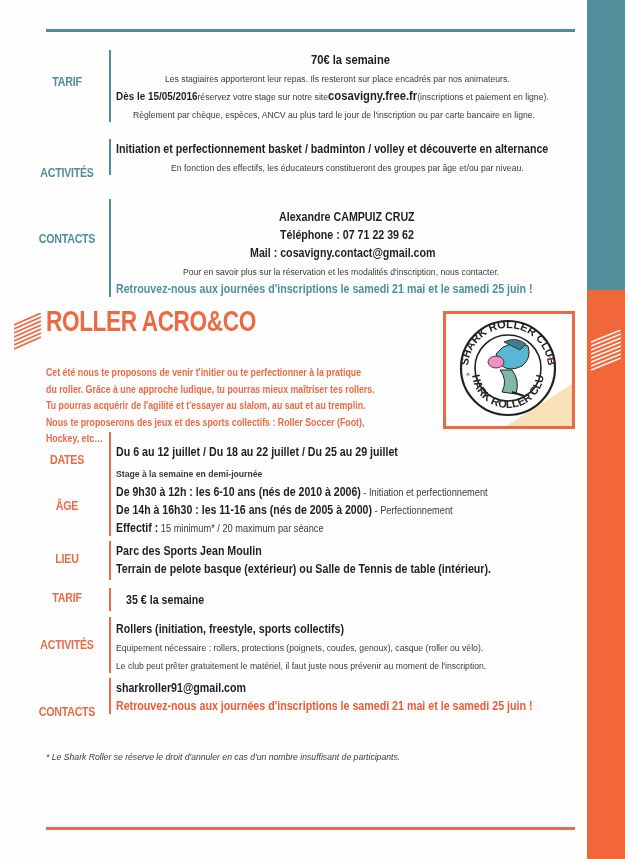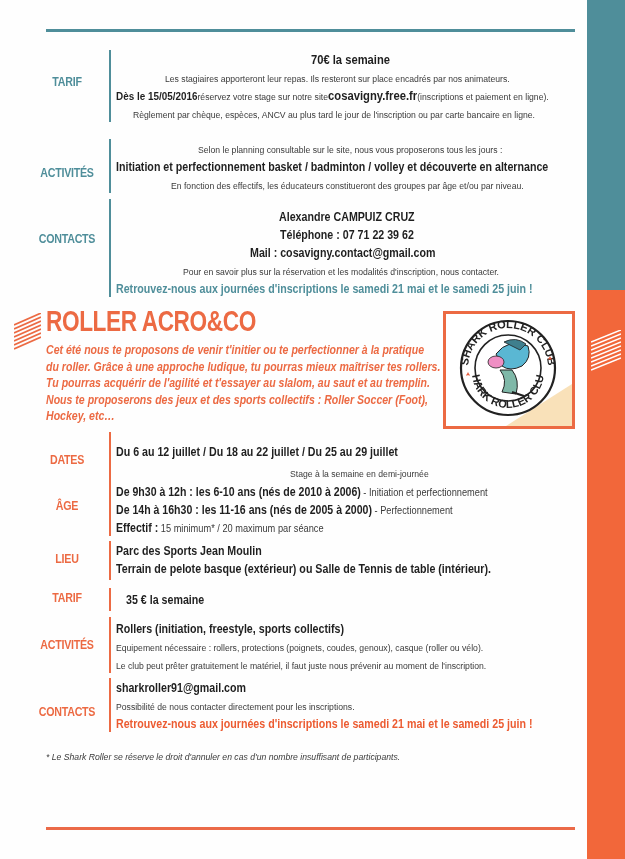--- a/index.html
+++ b/index.html
@@ -31,21 +31,21 @@
   .line { display: block; white-space: nowrap; }
   .b { font-family: "Liberation Sans", sans-serif; font-weight: bold; font-size: 12.4px; line-height: 14.5px; color: #1f1f1f; display: inline-block; transform: scaleX(0.86); transform-origin: left; }
   .n { font-size: 9.6px; line-height: 14px; color: #3a3a3a; transform: scaleX(0.9); transform-origin: left; display: inline-block; }
   .bi { font-weight: bold; font-size: 11px; color: #1f1f1f; }
   .big { font-size: 12.5px; font-weight: bold; color: #1f1f1f; }
   .hl-teal { color: #4f8e9a; }
 
   .section-title { position: absolute; left: 46px; top: 305px; font-weight: bold; font-size: 29px; color: #ec6a43; letter-spacing: -0.5px; transform: scaleX(0.78); transform-origin: left; }
   .title-stripes { position: absolute; left: 14px; top: 313px; width: 27px; height: 38px; }
 
-  .intro { position: absolute; left: 46px; top: 342px; width: 390px; color: #ec6a43; font-weight: bold; font-size: 12px; line-height: 16.5px; font-style: italic; }
+  .intro { position: absolute; left: 46px; top: 365px; width: 390px; color: #ec6a43; font-weight: bold; font-size: 10px; line-height: 16.5px; }
   .intro span { display: block; white-space: nowrap; transform: scaleX(0.88); transform-origin: left; }
 
   .logo-frame { position: absolute; left: 443px; top: 311px; width: 132px; height: 118px; border: 3px solid #ec6a43; background: #fff; overflow: hidden; }
   .logo-frame svg { position: absolute; left: 0; top: 0; }
 
   .footnote { position: absolute; left: 46px; top: 751px; font-style: italic; font-size: 9.6px; color: #3a3a3a; white-space: nowrap; transform: scaleX(0.9); transform-origin: left; }
 </style>
 </head>
 <body>
 
@@ -74,21 +74,20 @@
     <span class="line" style="transform:scaleX(0.9);transform-origin:left;">
       <span class="bi">Dès le 15/05/2016</span><span class="n" style="transform:none"> réservez votre stage sur notre site </span><span class="big">cosavigny.free.fr</span><span class="n" style="transform:none"> (inscriptions et paiement en ligne).</span>
     </span>
     <span class="line"><span class="n">Règlement par chèque, espèces, ANCV au plus tard le jour de l'inscription ou par carte bancaire en ligne.</span></span>
   </div>
 </div>
 
 <div class="row teal" style="top:139px;">
   <div class="label" style="top:26px;">ACTIVITÉS</div>
   <div class="body">
-    <span class="line"><span class="n">Selon le planning consultable sur le site, nous vous proposerons tous les jours :</span></span>
     <span class="line"><span class="b">Initiation et perfectionnement basket / badminton / volley et découverte en alternance</span></span>
     <span class="line"><span class="n">En fonction des effectifs, les éducateurs constitueront des groupes par âge et/ou par niveau.</span></span>
   </div>
 </div>
 
 <div class="row teal" style="top:199px;">
   <div class="label" style="top:32px;">CONTACTS</div>
   <div class="body" style="padding-top:8px;">
     <span class="line"><span class="b">Alexandre CAMPUIZ CRUZ</span></span>
     <span class="line"><span class="b">Téléphone : 07 71 22 39 62</span></span>
@@ -139,23 +138,23 @@
     <path d="M 50,40 Q 62,24 82,32 Q 86,44 76,52 Q 64,58 56,52 Z" fill="#5ab7d3" stroke="#222" stroke-width="1"></path>
     <path d="M 58,28 Q 70,22 80,30 L 74,36 Z" fill="#3f7f8e" stroke="#222" stroke-width="0.8"></path>
     <ellipse cx="50" cy="48" rx="8" ry="6" fill="#ef8fc4" stroke="#222" stroke-width="0.8"></ellipse>
     <path d="M 54,56 Q 62,66 56,78 L 70,80 Q 74,66 66,56 Z" fill="#7fb8a8" stroke="#222" stroke-width="1"></path>
     <path d="M 66,78 L 78,82" stroke="#222" stroke-width="2"></path>
   </svg>
 </div>
 
 <div class="row orange" style="top:432px;">
   <div class="label" style="top:20px;">DATES</div>
-  <div class="body" style="padding-top:10px;padding-bottom:4px;text-align:right;">
+  <div class="body" style="padding-top:10px;padding-bottom:4px;">
     <span class="line"><span class="b">Du 6 au 12 juillet / Du 18 au 22 juillet / Du 25 au 29 juillet</span></span>
-    <span class="line" style="margin-top:3px;"><span class="n">Stage à la semaine en demi-journée</span></span>
+    <span class="line" style="margin-top:3px;font-weight:bold;"><span class="n">Stage à la semaine en demi-journée</span></span>
   </div>
 </div>
 
 <div class="row orange" style="top:478px;">
   <div class="label" style="top:20px;">ÂGE</div>
   <div class="body" style="padding-top:4px;">
     <span class="line" style="transform:scaleX(0.88);transform-origin:left;"><span class="bi" style="font-size:12px">De 9h30 à 12h : les 6-10 ans (nés de 2010 à 2006)</span><span style="font-size:10.5px;color:#3a3a3a"> - Initiation et perfectionnement</span></span>
     <span class="line" style="transform:scaleX(0.88);transform-origin:left;"><span class="bi" style="font-size:12px">De 14h à 16h30 : les 11-16 ans (nés de 2005 à 2000)</span><span style="font-size:10.5px;color:#3a3a3a"> - Perfectionnement</span></span>
     <span class="line" style="transform:scaleX(0.88);transform-origin:left;"><span class="bi" style="font-size:12px">Effectif :</span><span style="font-size:10.5px;color:#3a3a3a"> 15 minimum* / 20 maximum par séance</span></span>
   </div>
@@ -182,20 +181,19 @@
     <span class="line"><span class="b">Rollers (initiation, freestyle, sports collectifs)</span></span>
     <span class="line"><span class="n">Equipement nécessaire : rollers, protections (poignets, coudes, genoux), casque (roller ou vélo).</span></span>
     <span class="line"><span class="n">Le club peut prêter gratuitement le matériel, il faut juste nous prévenir au moment de l'inscription.</span></span>
   </div>
 </div>
 
 <div class="row orange" style="top:678px;">
   <div class="label" style="top:26px;">CONTACTS</div>
   <div class="body">
     <span class="line"><span class="b">sharkroller91@gmail.com</span></span>
-    <span class="line"><span class="n">Possibilité de nous contacter directement pour les inscriptions.</span></span>
     <span class="line"><span class="b" style="color:#ec5b31">Retrouvez-nous aux journées d'inscriptions le samedi 21 mai et le samedi 25 juin !</span></span>
   </div>
 </div>
 
 <div class="footnote">* Le Shark Roller se réserve le droit d'annuler en cas d'un nombre insuffisant de participants.</div>
 
 <div class="rule rule-bottom"></div>
 
 </body></html>

